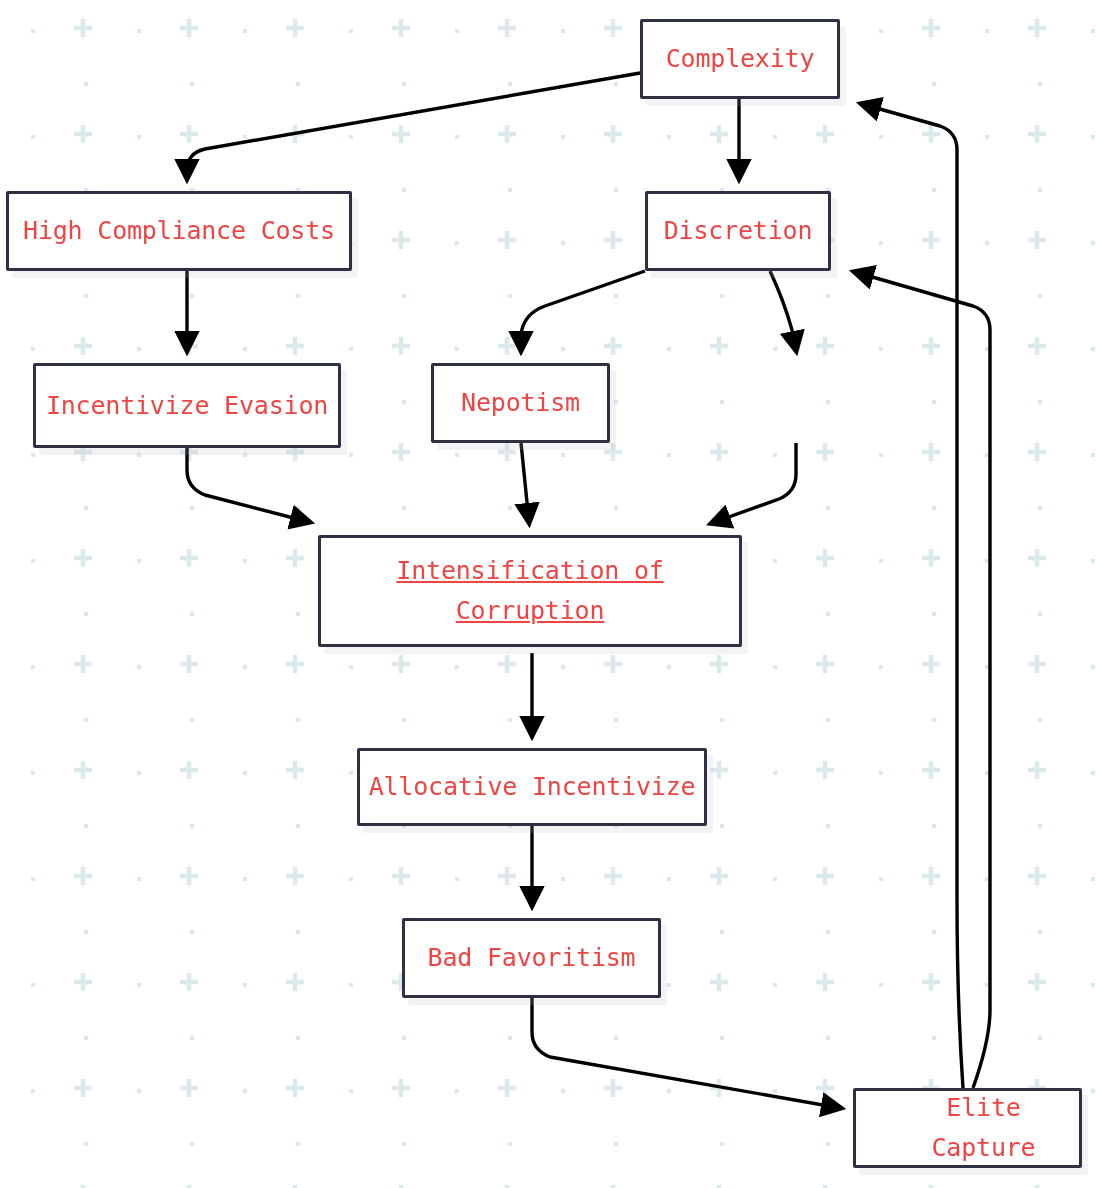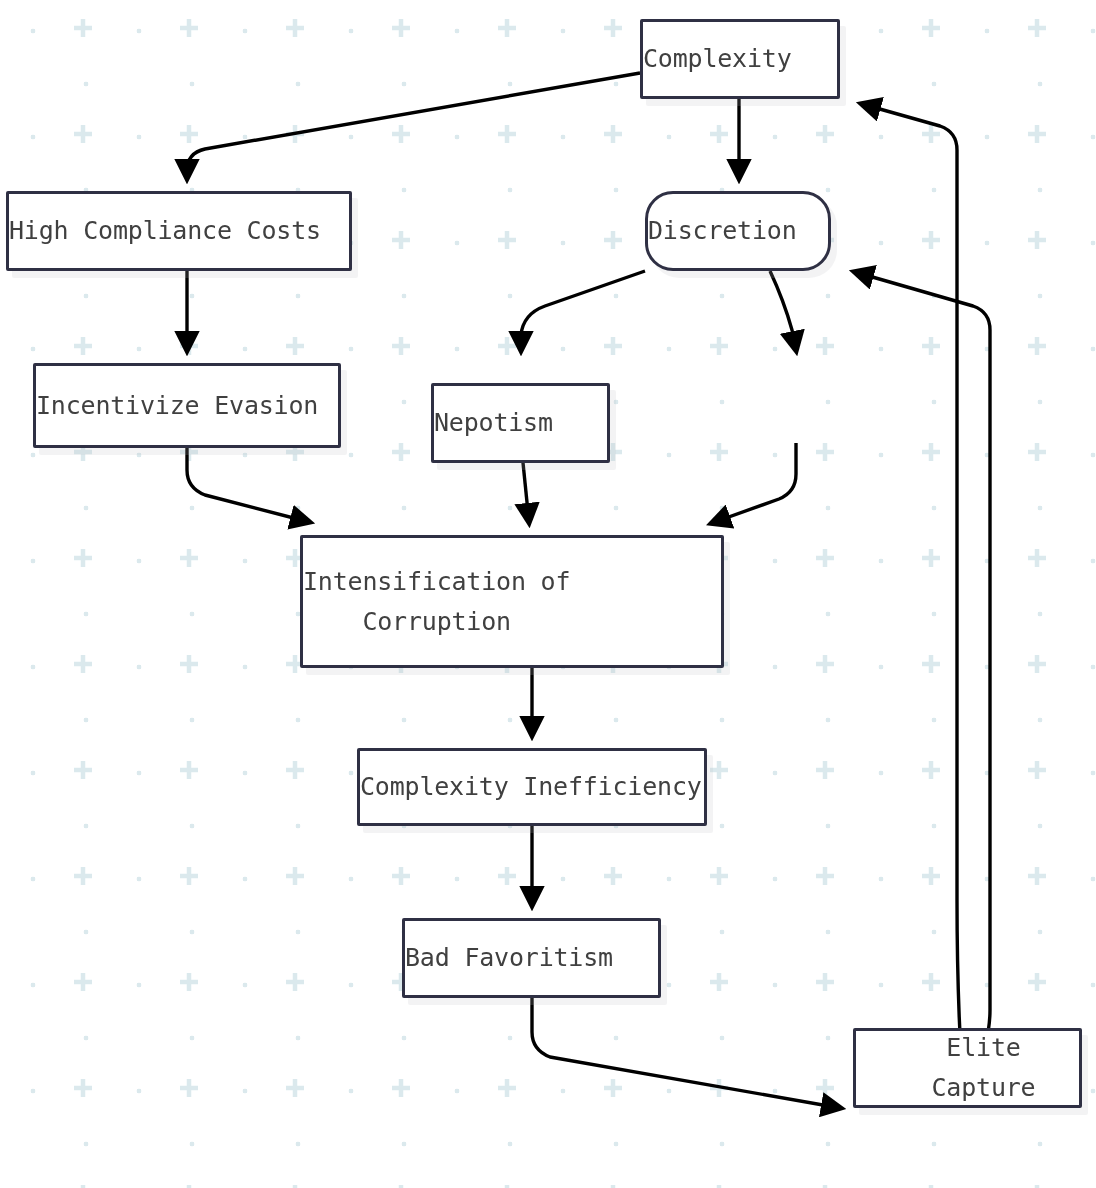--- a/index.html
+++ b/index.html
@@ -33,23 +33,23 @@
     pointer-events: none;
   }
   .node {
     position: absolute;
     box-sizing: border-box;
     background: #ffffff;
     border: 3px solid #2f3044;
     border-radius: 2px;
     display: flex;
     align-items: center;
-    justify-content: flex-start;
+    justify-content: center;
     text-align: center;
-    color: #404040;
+    color: #ef4444;
     font-family: "DejaVu Sans Mono", "Liberation Mono", monospace;
     font-size: 25px;
     line-height: 1.6;
     letter-spacing: -0.2px;
     box-shadow: 6px 7px 0 0 rgba(190,190,195,0.18);
     z-index: 3;
   }
   .node-label {
     display: block;
     white-space: pre-line;
@@ -629,43 +629,43 @@
   </svg>
 
   <div class="node" id="node-complexity" style="left: 640px; top: 19px; width: 200px; height: 80px;">
     <span class="node-label">Complexity</span>
   </div>
 
   <div class="node" id="node-compliance" style="left: 6px; top: 191px; width: 346px; height: 80px;">
     <span class="node-label">High Compliance Costs</span>
   </div>
 
-  <div class="node" id="node-discretion" style="left: 645px; top: 191px; width: 186px; height: 80px; border-radius: 28px;">
+  <div class="node" id="node-discretion" style="left: 645px; top: 191px; width: 186px; height: 80px;">
     <span class="node-label">Discretion</span>
   </div>
 
   <div class="node" id="node-evasion" style="left: 33px; top: 363px; width: 308px; height: 85px;">
     <span class="node-label">Incentivize Evasion</span>
   </div>
 
-  <div class="node" id="node-nepotism" style="left: 431px; top: 363px; width: 179px; height: 80px; margin-top: 20px;">
+  <div class="node" id="node-nepotism" style="left: 431px; top: 363px; width: 179px; height: 80px;">
     <span class="node-label">Nepotism</span>
   </div>
 
 
-  <div class="node" id="node-intensification" style="left: 300px; top: 535px; width: 424px; height: 133px;">
+  <div class="node" id="node-intensification" style="left: 318px; top: 535px; width: 424px; height: 112px; text-decoration: underline;">
     <span class="node-label">Intensification of
 Corruption</span>
   </div>
 
   <div class="node" id="node-allocative" style="left: 357px; top: 748px; width: 350px; height: 78px;">
-    <span class="node-label">Complexity Inefficiency</span>
+    <span class="node-label">Allocative Incentivize</span>
   </div>
 
   <div class="node" id="node-governance" style="left: 402px; top: 918px; width: 259px; height: 80px;">
     <span class="node-label">Bad Favoritism</span>
   </div>
 
-  <div class="node" id="node-elite" style="left: 853px; top: 1028px; width: 229px; height: 80px; padding-left: 32px;">
+  <div class="node" id="node-elite" style="left: 853px; top: 1088px; width: 229px; height: 80px; padding-left: 32px;">
     <span class="node-label">Elite Capture</span>
   </div>
 
 </div>
 
 </body></html>

